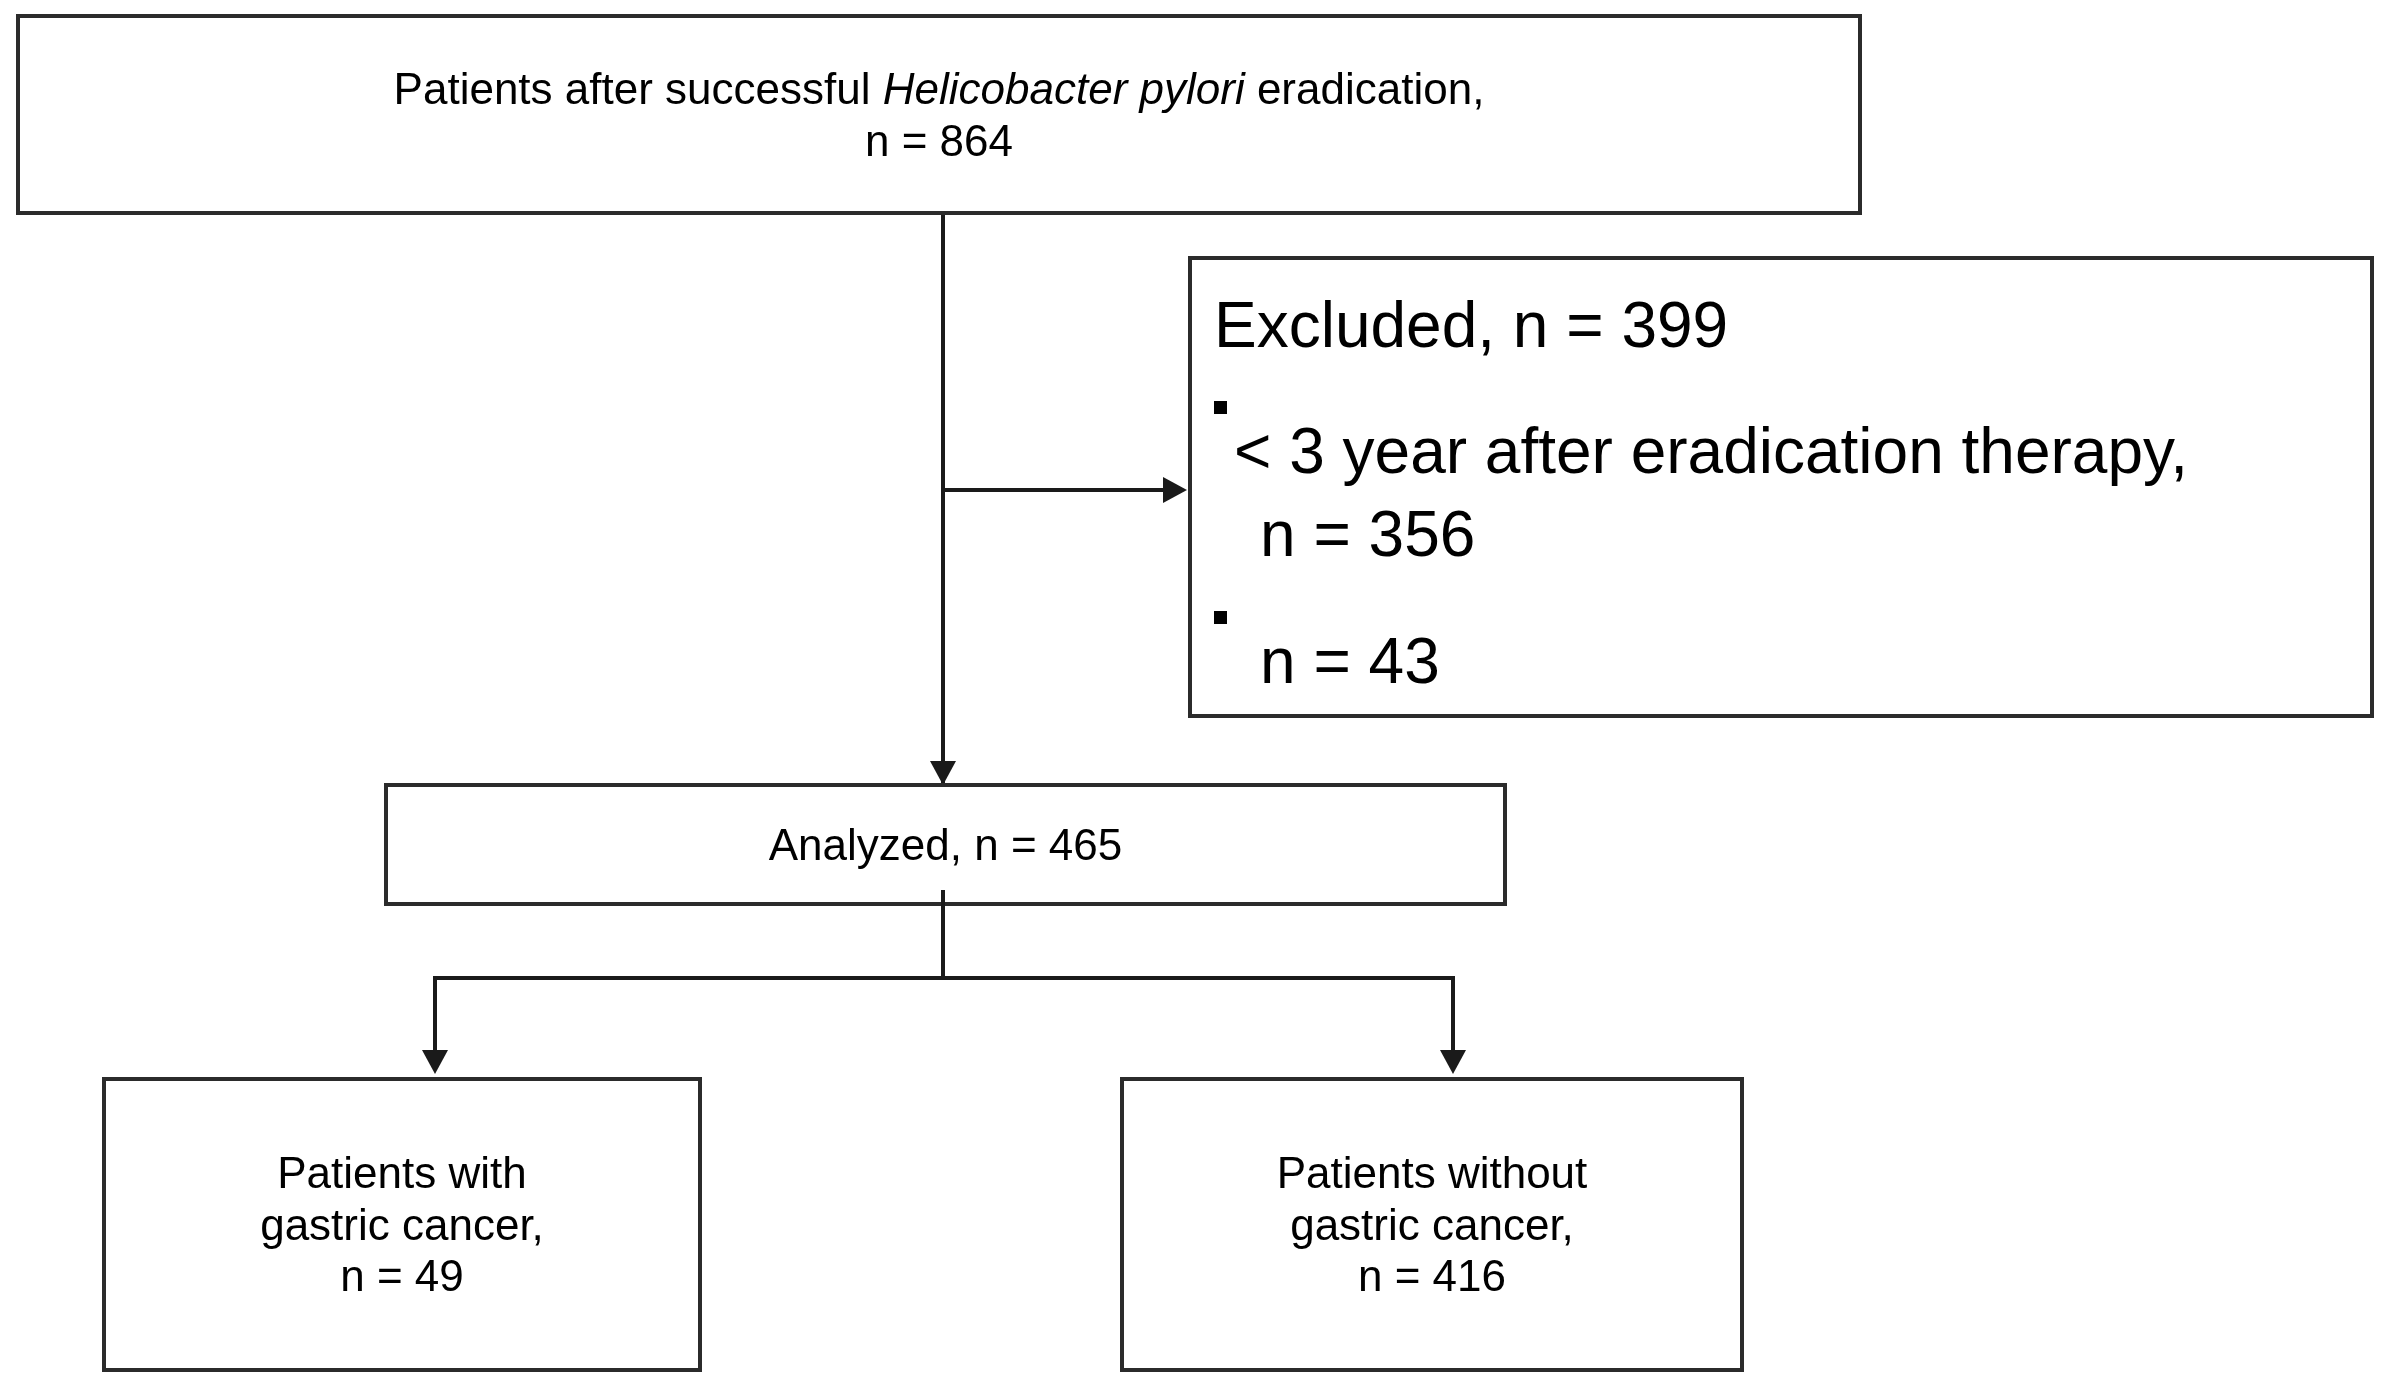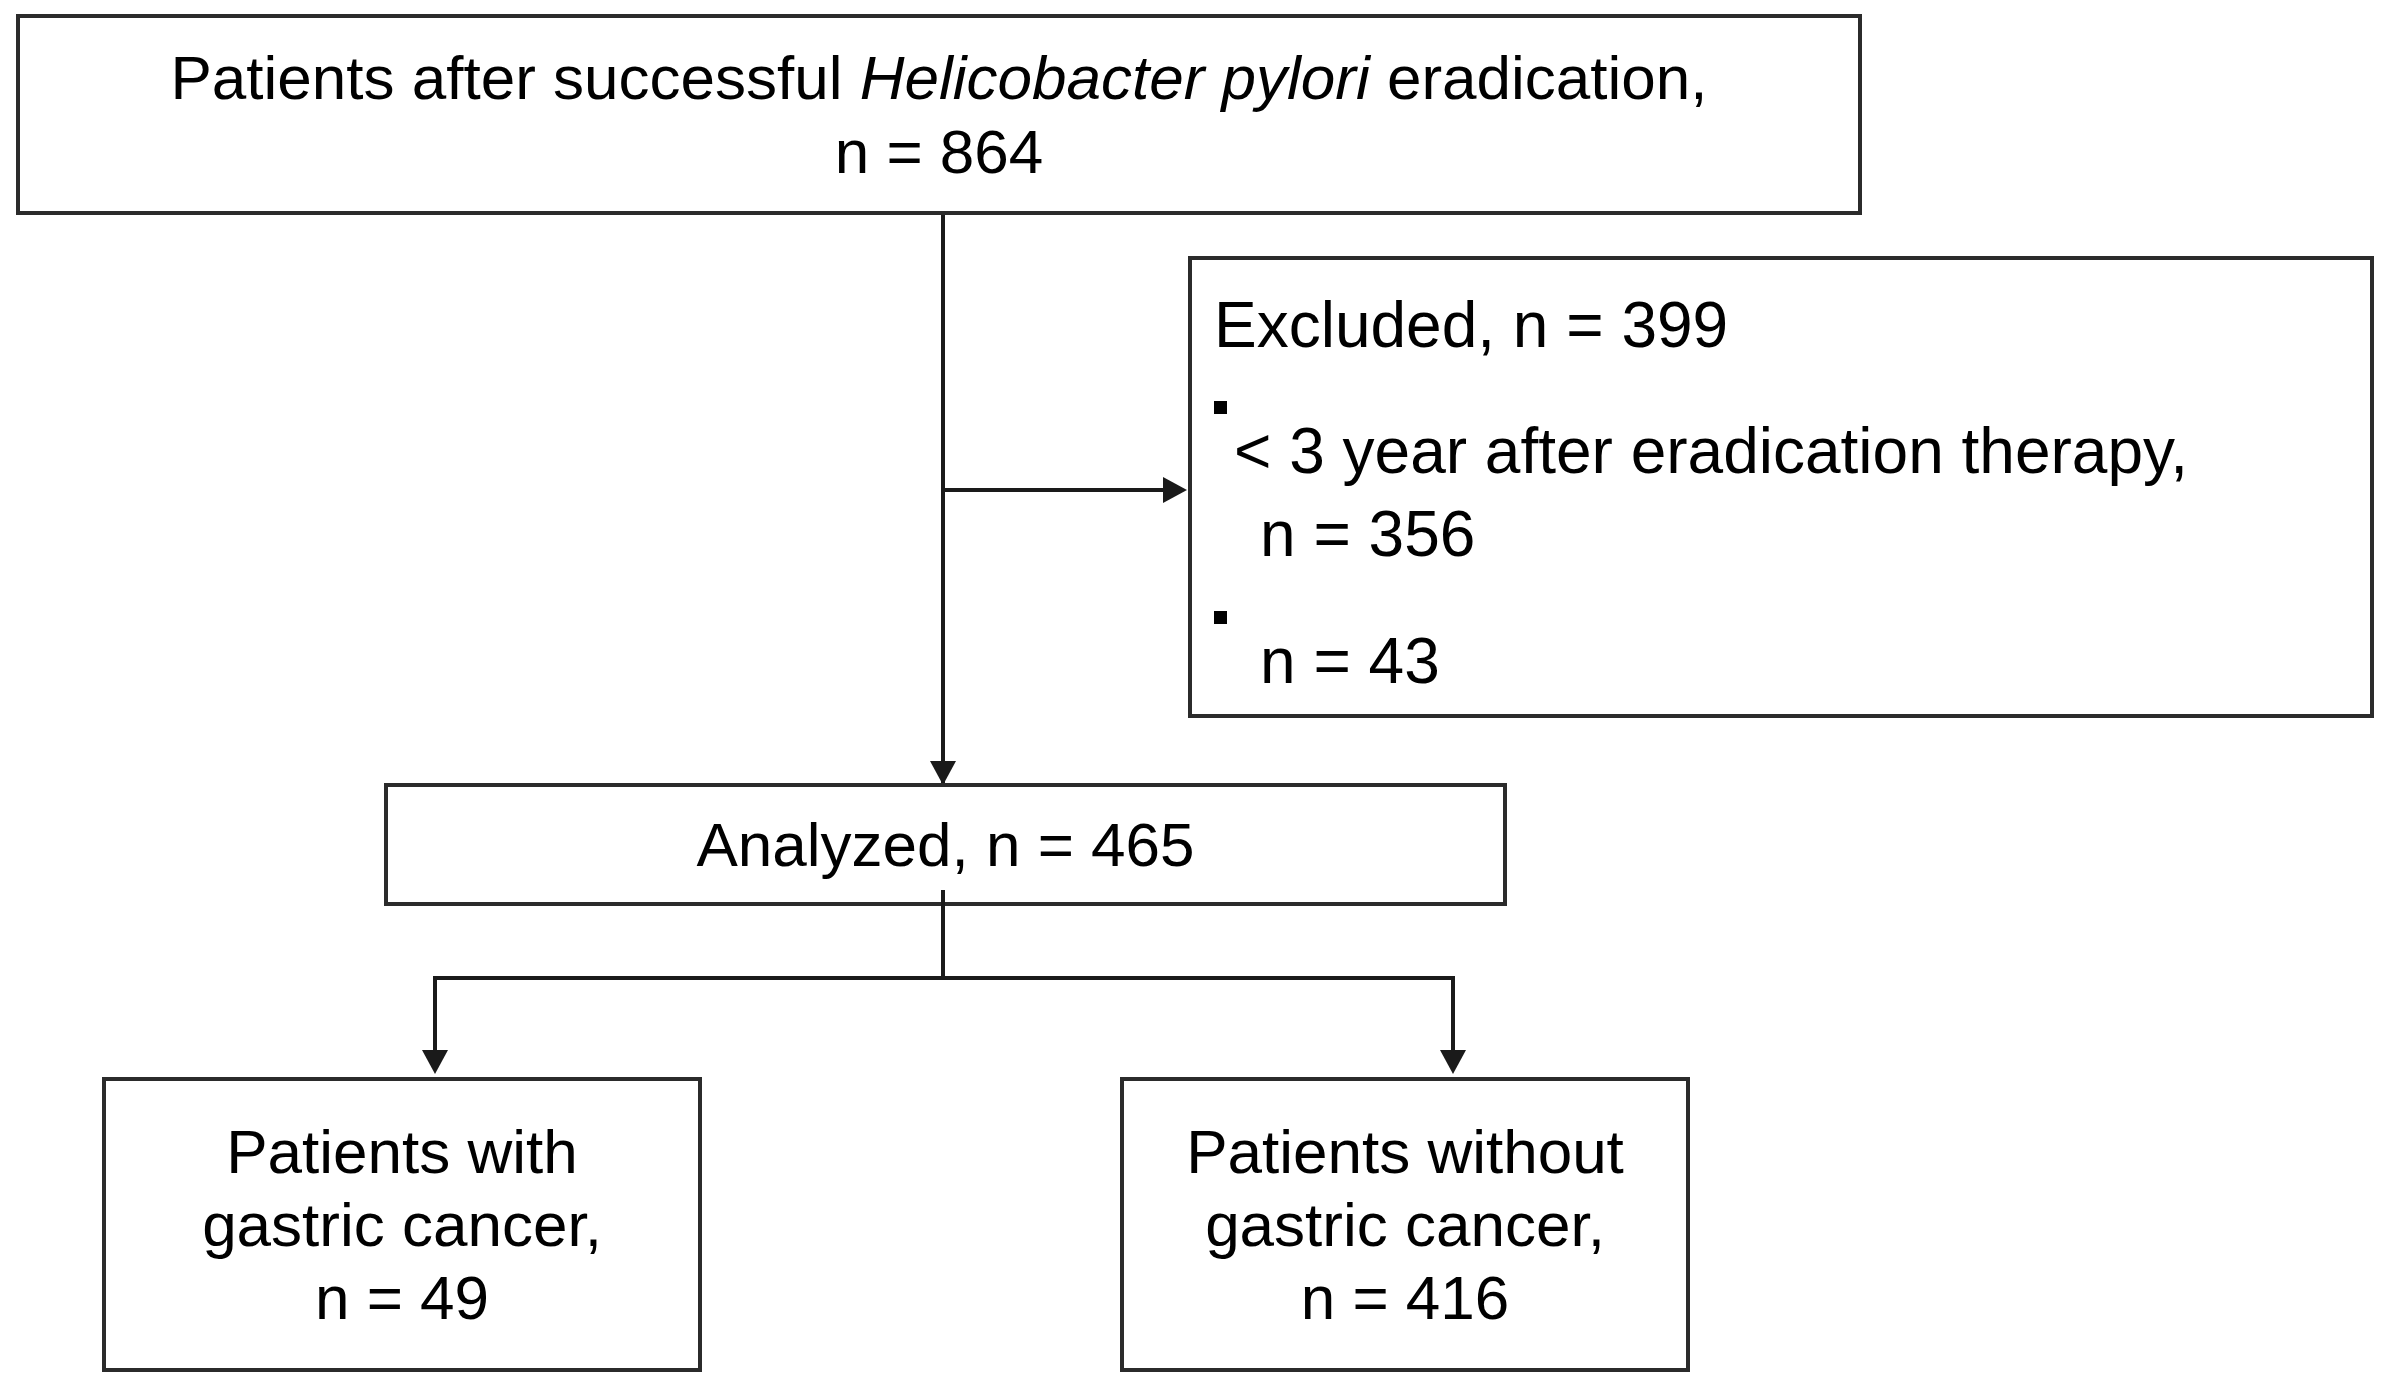--- a/index.html
+++ b/index.html
@@ -19,21 +19,21 @@
   .box {
     position: absolute;
     box-sizing: border-box;
     border: 4px solid #2b2b2b;
     background: #ffffff;
     display: flex;
     flex-direction: column;
     justify-content: center;
   }
   .box-text {
-    font-size: 62px;
+    font-size: 44px;
     line-height: 1.18;
     white-space: pre-wrap;
   }
   .center-text { text-align: center; }
   .left-text  { text-align: left; }
 
   .italic { font-style: italic; }
 
   
   #node-top {
@@ -68,21 +68,21 @@
   #node-analyzed {
     left: 384px; top: 783px; width: 1123px; height: 123px;
     padding: 0 10px;
   }
   
   #node-cancer {
     left: 102px; top: 1077px; width: 600px; height: 295px;
     padding: 0 10px;
   }
   #node-nocancer {
-    left: 1120px; top: 1077px; width: 570px; height: 295px;
+    left: 1120px; top: 1077px; width: 624px; height: 295px;
     padding: 0 10px;
   }
 
   
   .line-v, .line-h {
     position: absolute;
     background: #1a1a1a;
   }
   .line-v { width: 4px; }
   .line-h { height: 4px; }

